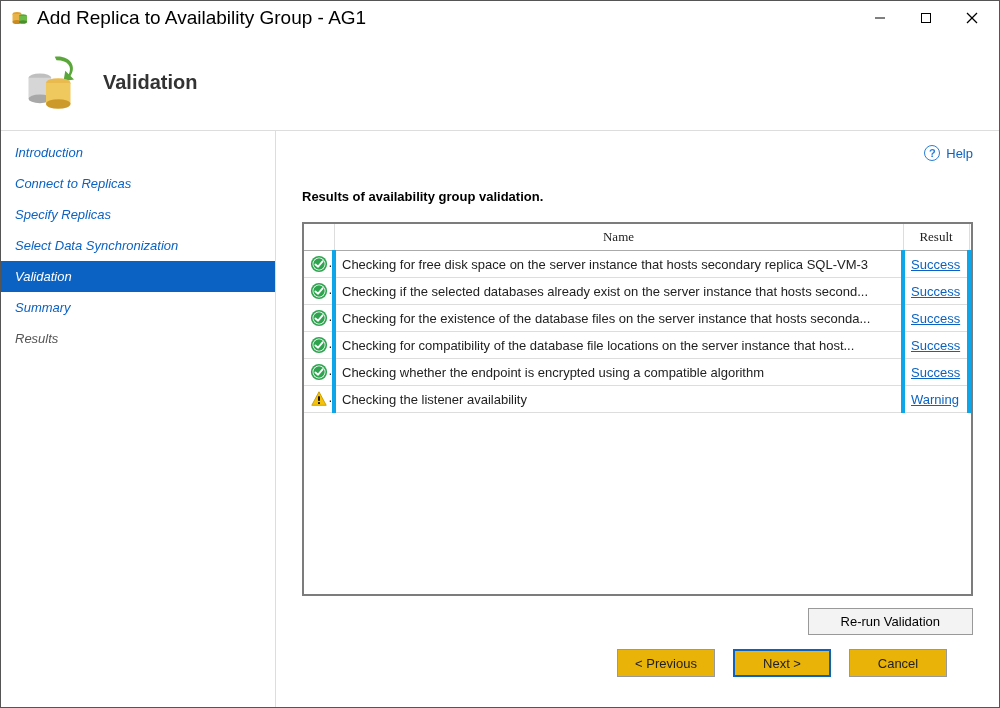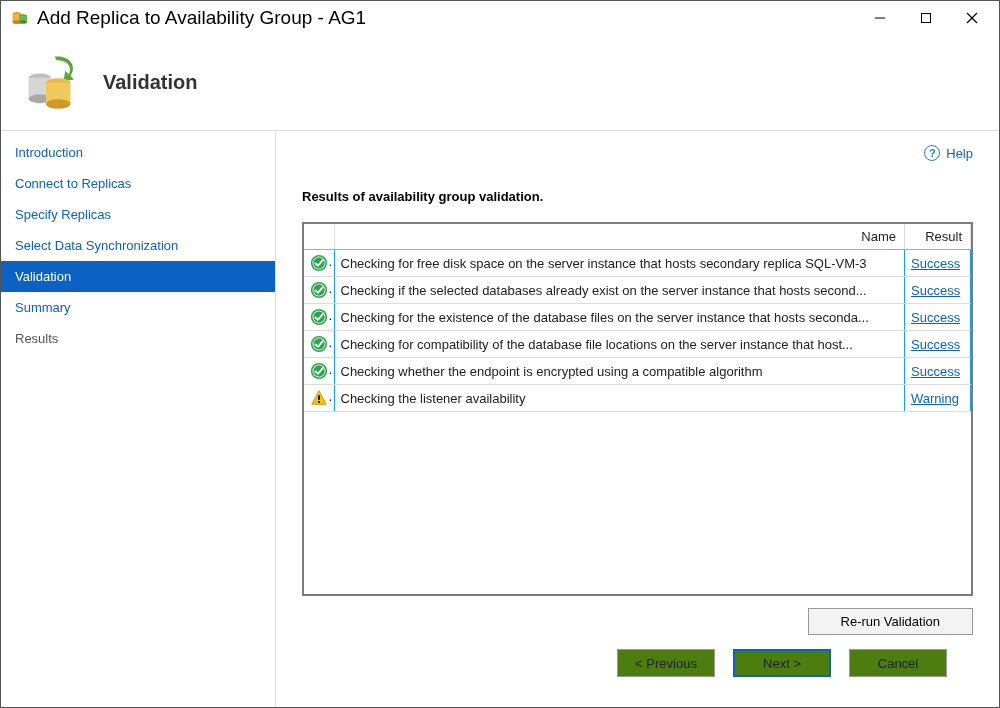--- a/index.html
+++ b/index.html
@@ -20,21 +20,21 @@
   .win-btn svg { width: 12px; height: 12px; }
   .header-area {
     height: 96px; padding: 12px 20px 12px 24px; display: flex; align-items: center; gap: 22px;
     border-bottom: 1px solid #ddd; background: #fff;
   }
   .header-area .page-title { font-size: 20px; font-weight: 600; color: #333; }
   .db-icon { width: 56px; height: 56px; }
   .body-area { flex: 1; display: flex; min-height: 0; }
   .sidebar {
     width: 275px; border-right: 1px solid #ddd; background: #fff;
-    display: flex; flex-direction: column; padding-top: 6px;
+    display: flex; flex-direction: column; padding-top: 6px; font-style: italic;
   }
   .sidebar-item {
     padding: 8px 14px; color: #0b62c2; cursor: pointer; font-size: 13px;
   }
   .sidebar-item.selected { background: #0b62c2; color: #fff; }
   .sidebar-item.results-item { color: #555; }
   .main {
     flex: 1; padding: 10px 26px 16px 26px; display: flex; flex-direction: column; min-height: 0;
   }
   .help-row { display: flex; justify-content: flex-end; align-items: center; height: 24px; }
@@ -43,43 +43,43 @@
     width: 16px; height: 16px; border-radius: 50%; border: 1.5px solid #2a7ed6;
     color: #2a7ed6; display: flex; align-items: center; justify-content: center; font-size: 11px; font-weight: 600;
   }
   .main-heading { font-weight: 700; margin: 24px 0 18px 0; font-size: 13px; color: #000; }
   .results-table-wrap {
     border: 2px solid #7c7c7c; flex: 1; min-height: 0; overflow: hidden;
     display: flex; flex-direction: column;
   }
   table.results { width: 100%; border-collapse: collapse; table-layout: fixed; }
   table.results th {
-    background: #fff; text-align: right; font-weight: 400; padding: 5px 8px;
-    border-bottom: 1px solid #aaa; border-right: 1px solid #ddd; font-size: 13px;
+    background: #fff; text-align: center; font-weight: 400; padding: 5px 8px;
+    border-bottom: 1px solid #aaa; border-right: 1px solid #ddd; font-size: 13px; font-family: Liberation Serif, serif;
   }
   table.results th.col-icon { width: 30px; }
   table.results th.col-result { width: 66px; border-radius: 6px; }
   table.results td {
-    padding: 4px 6px; border-bottom: 1px solid #ddd; border-right: 1px solid #0ea5e9;
+    padding: 4px 6px; border-bottom: 1px solid #ddd; border-right: 4px solid #0ea5e9;
     white-space: nowrap; overflow: hidden; text-overflow: ellipsis; font-size: 13px;
     vertical-align: middle;
   }
   table.results td.col-icon { text-align: center; }
   table.results td.col-result a { color: #0b62c2; text-decoration: underline; cursor: pointer; }
   .status-icon { width: 18px; height: 18px; display: inline-block; vertical-align: middle; }
   .rerun-row { display: flex; justify-content: flex-end; margin-top: 12px; }
   .rerun-btn {
     border: 1px solid #999; background: #f3f3f3; padding: 5px 32px; font-size: 13px; cursor: pointer;
   }
   .footer-area {
     height: 56px; border-top: 0; display: flex; align-items: center; justify-content: flex-end;
     gap: 18px; padding: 0 26px;
   }
   .nav-btn {
-    width: 98px; height: 28px; border: 1px solid #999; background: #4d7c0f;
+    width: 98px; height: 28px; border: 1px solid #999; background: #eab308;
     display: flex; align-items: center; justify-content: center; font-size: 13px; cursor: pointer;
   }
   .nav-btn.primary { border: 2px solid #0b62c2; }
 </style>
 </head>
 <body>
 
 <div class="window">
 
   <div class="titlebar">

